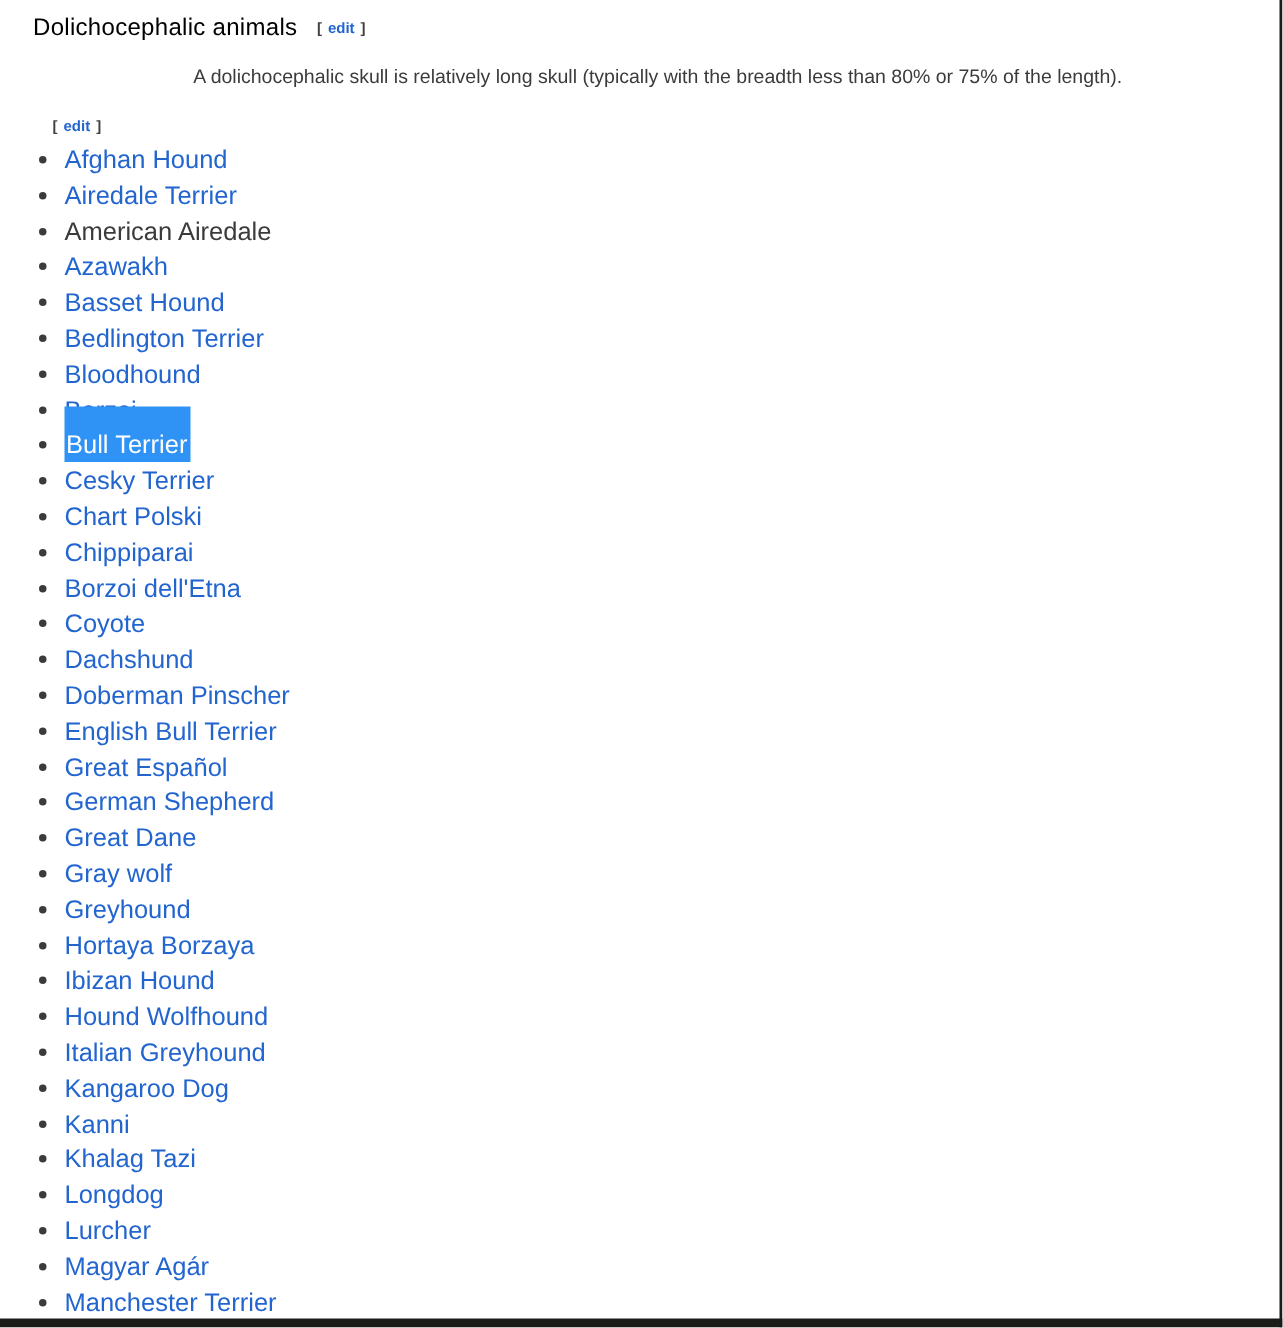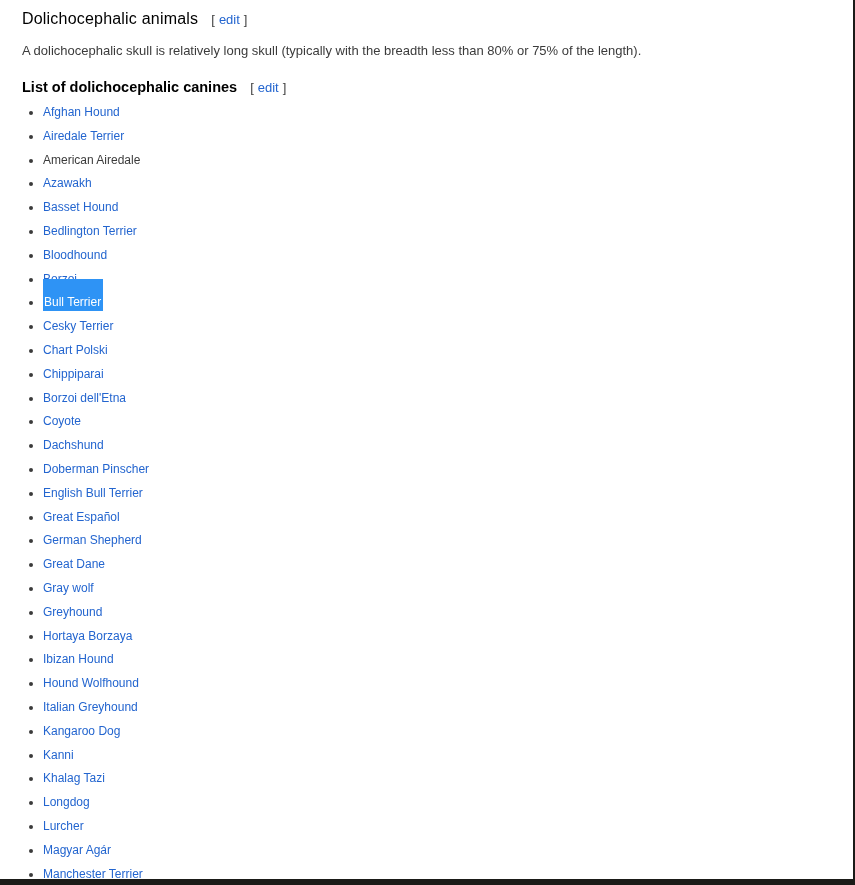--- a/index.html
+++ b/index.html
@@ -17,46 +17,48 @@
     margin: 0; font-size: 16px; line-height: 18px;
     font-weight: normal; color: var(--heading, #000);
     letter-spacing: 0.2px;
   }
   h2 {
     margin: 0; font-size: 14.5px; line-height: 17px;
     font-weight: bold; color: var(--heading, #000);
   }
   .editlink {
     margin-left: 13px;
-    font-size: 13px;
+    font-size: 10px;
     color: var(--bracket, #3f3f3f);
     white-space: nowrap;
+    font-weight: bold;
   }
   .editlink .edit {
     color: var(--link, #2365cf);
     margin: 0 4px;
     text-decoration: none;
     cursor: pointer;
   }
 
   p.intro {
     margin: 15px 0 0 0;
     font-size: 13px; line-height: 15px;
     color: var(--body-text, #3b3b3b);
+    text-align: center;
   }
 
   .h2row { margin-top: 21px; }
 
   ul.canines {
     margin: 5px 0 0 0;
     padding: 0 0 0 21px;
     list-style: disc outside;
   }
   ul.canines li {
-    font-size: 12px;
+    font-size: 17px;
     line-height: 23.8px;
     height: 23.8px;
     color: var(--body-text, #3b3b3b);
   }
   ul.canines li .item-label { color: inherit; }
   ul.canines li .link {
     color: var(--link, #2365cf);
     cursor: pointer;
   }
   ul.canines li .selected {
@@ -82,21 +84,20 @@
 <div class="page">
 
   <div class="heading-row">
     <h1>Dolichocephalic animals</h1>
     <span class="editlink"><span>[</span><a class="edit">edit</a><span>]</span></span>
   </div>
 
   <p class="intro">A dolichocephalic skull is relatively long skull (typically with the breadth less than 80% or 75% of the length).</p>
 
   <div class="heading-row h2row">
-    <h2>List of dolichocephalic canines</h2>
     <span class="editlink"><span>[</span><a class="edit">edit</a><span>]</span></span>
   </div>
 
   <ul class="canines">
 
       <li><span class="item-label link">Afghan Hound</span></li>
 
       <li><span class="item-label link">Airedale Terrier</span></li>
 
       <li><span class="item-label">American Airedale</span></li>

